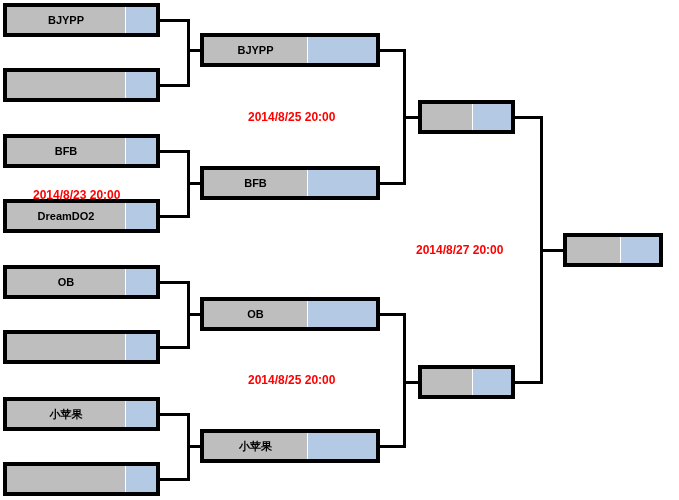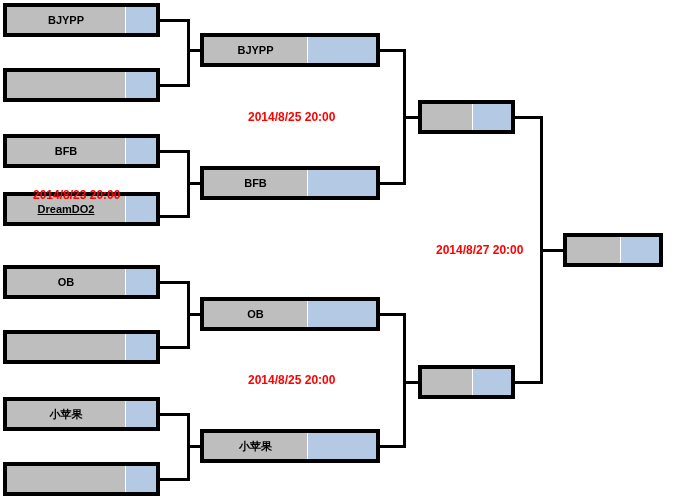--- a/index.html
+++ b/index.html
@@ -102,21 +102,21 @@
   </div>
   <div class="match r1" style="top:68px;">
     <div class="name-cell"></div>
     <div class="score-cell"></div>
   </div>
 
   <div class="match r1" style="top:134px;">
     <div class="name-cell">BFB</div>
     <div class="score-cell"></div>
   </div>
-  <div class="match r1" style="top:192px;text-decoration:underline;">
+  <div class="match r1" style="top:199px;">
     <div class="name-cell">DreamDO2</div>
     <div class="score-cell"></div>
   </div>
 
   <div class="match r1" style="top:265px;">
     <div class="name-cell">OB</div>
     <div class="score-cell"></div>
   </div>
   <div class="match r1" style="top:330px;">
     <div class="name-cell"></div>
@@ -195,15 +195,15 @@
   <div class="line h" style="left:403px; top:381px; width:18px;"></div>
 
   <div class="line h" style="left:515px; top:116px; width:28px;"></div>
   <div class="line h" style="left:515px; top:381px; width:28px;"></div>
   <div class="line v" style="left:540px; top:116px; height:268px;"></div>
   <div class="line h" style="left:540px; top:249px; width:26px;"></div>
 
   <div class="date-label" style="left:33px;  top:177px;margin-top:12px;">2014/8/23 20:00</div>
   <div class="date-label" style="left:248px; top:111px;">2014/8/25 20:00</div>
   <div class="date-label" style="left:248px; top:374px;">2014/8/25 20:00</div>
-  <div class="date-label" style="left:436px; top:244px;text-align:center;">2014/8/27 20:00</div>
+  <div class="date-label" style="left:416px; top:244px;text-align:center;">2014/8/27 20:00</div>
 
 </div>
 
 </body></html>

